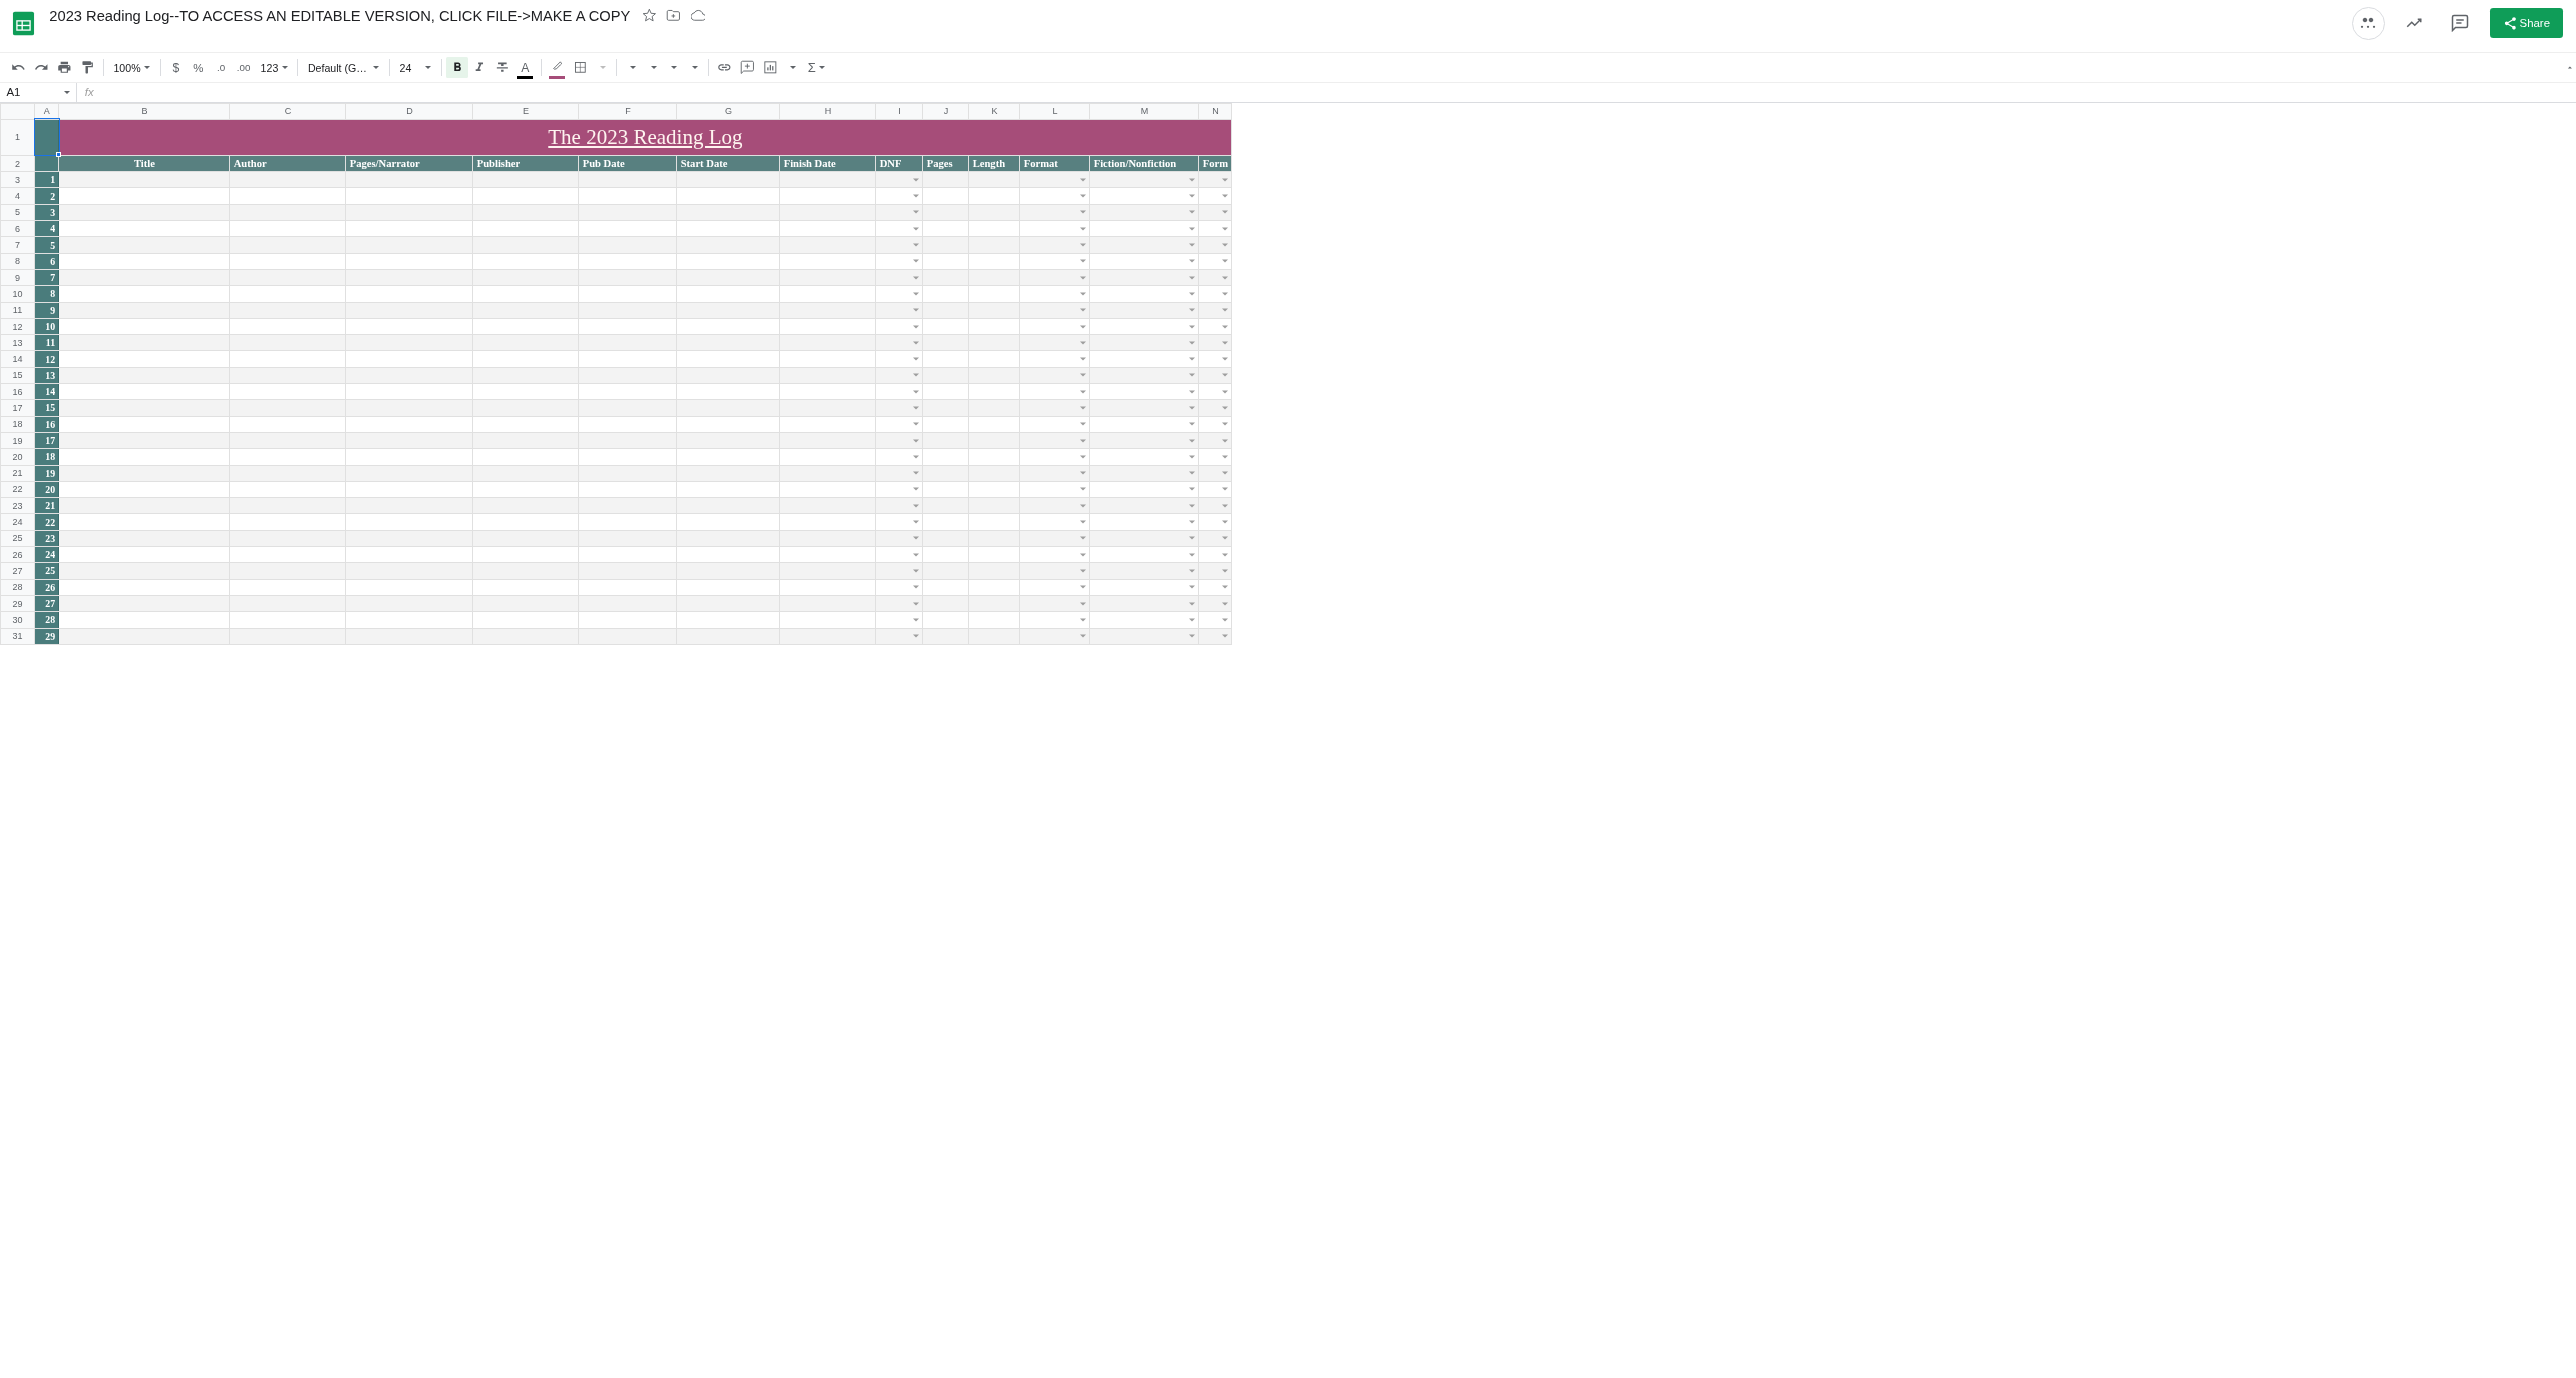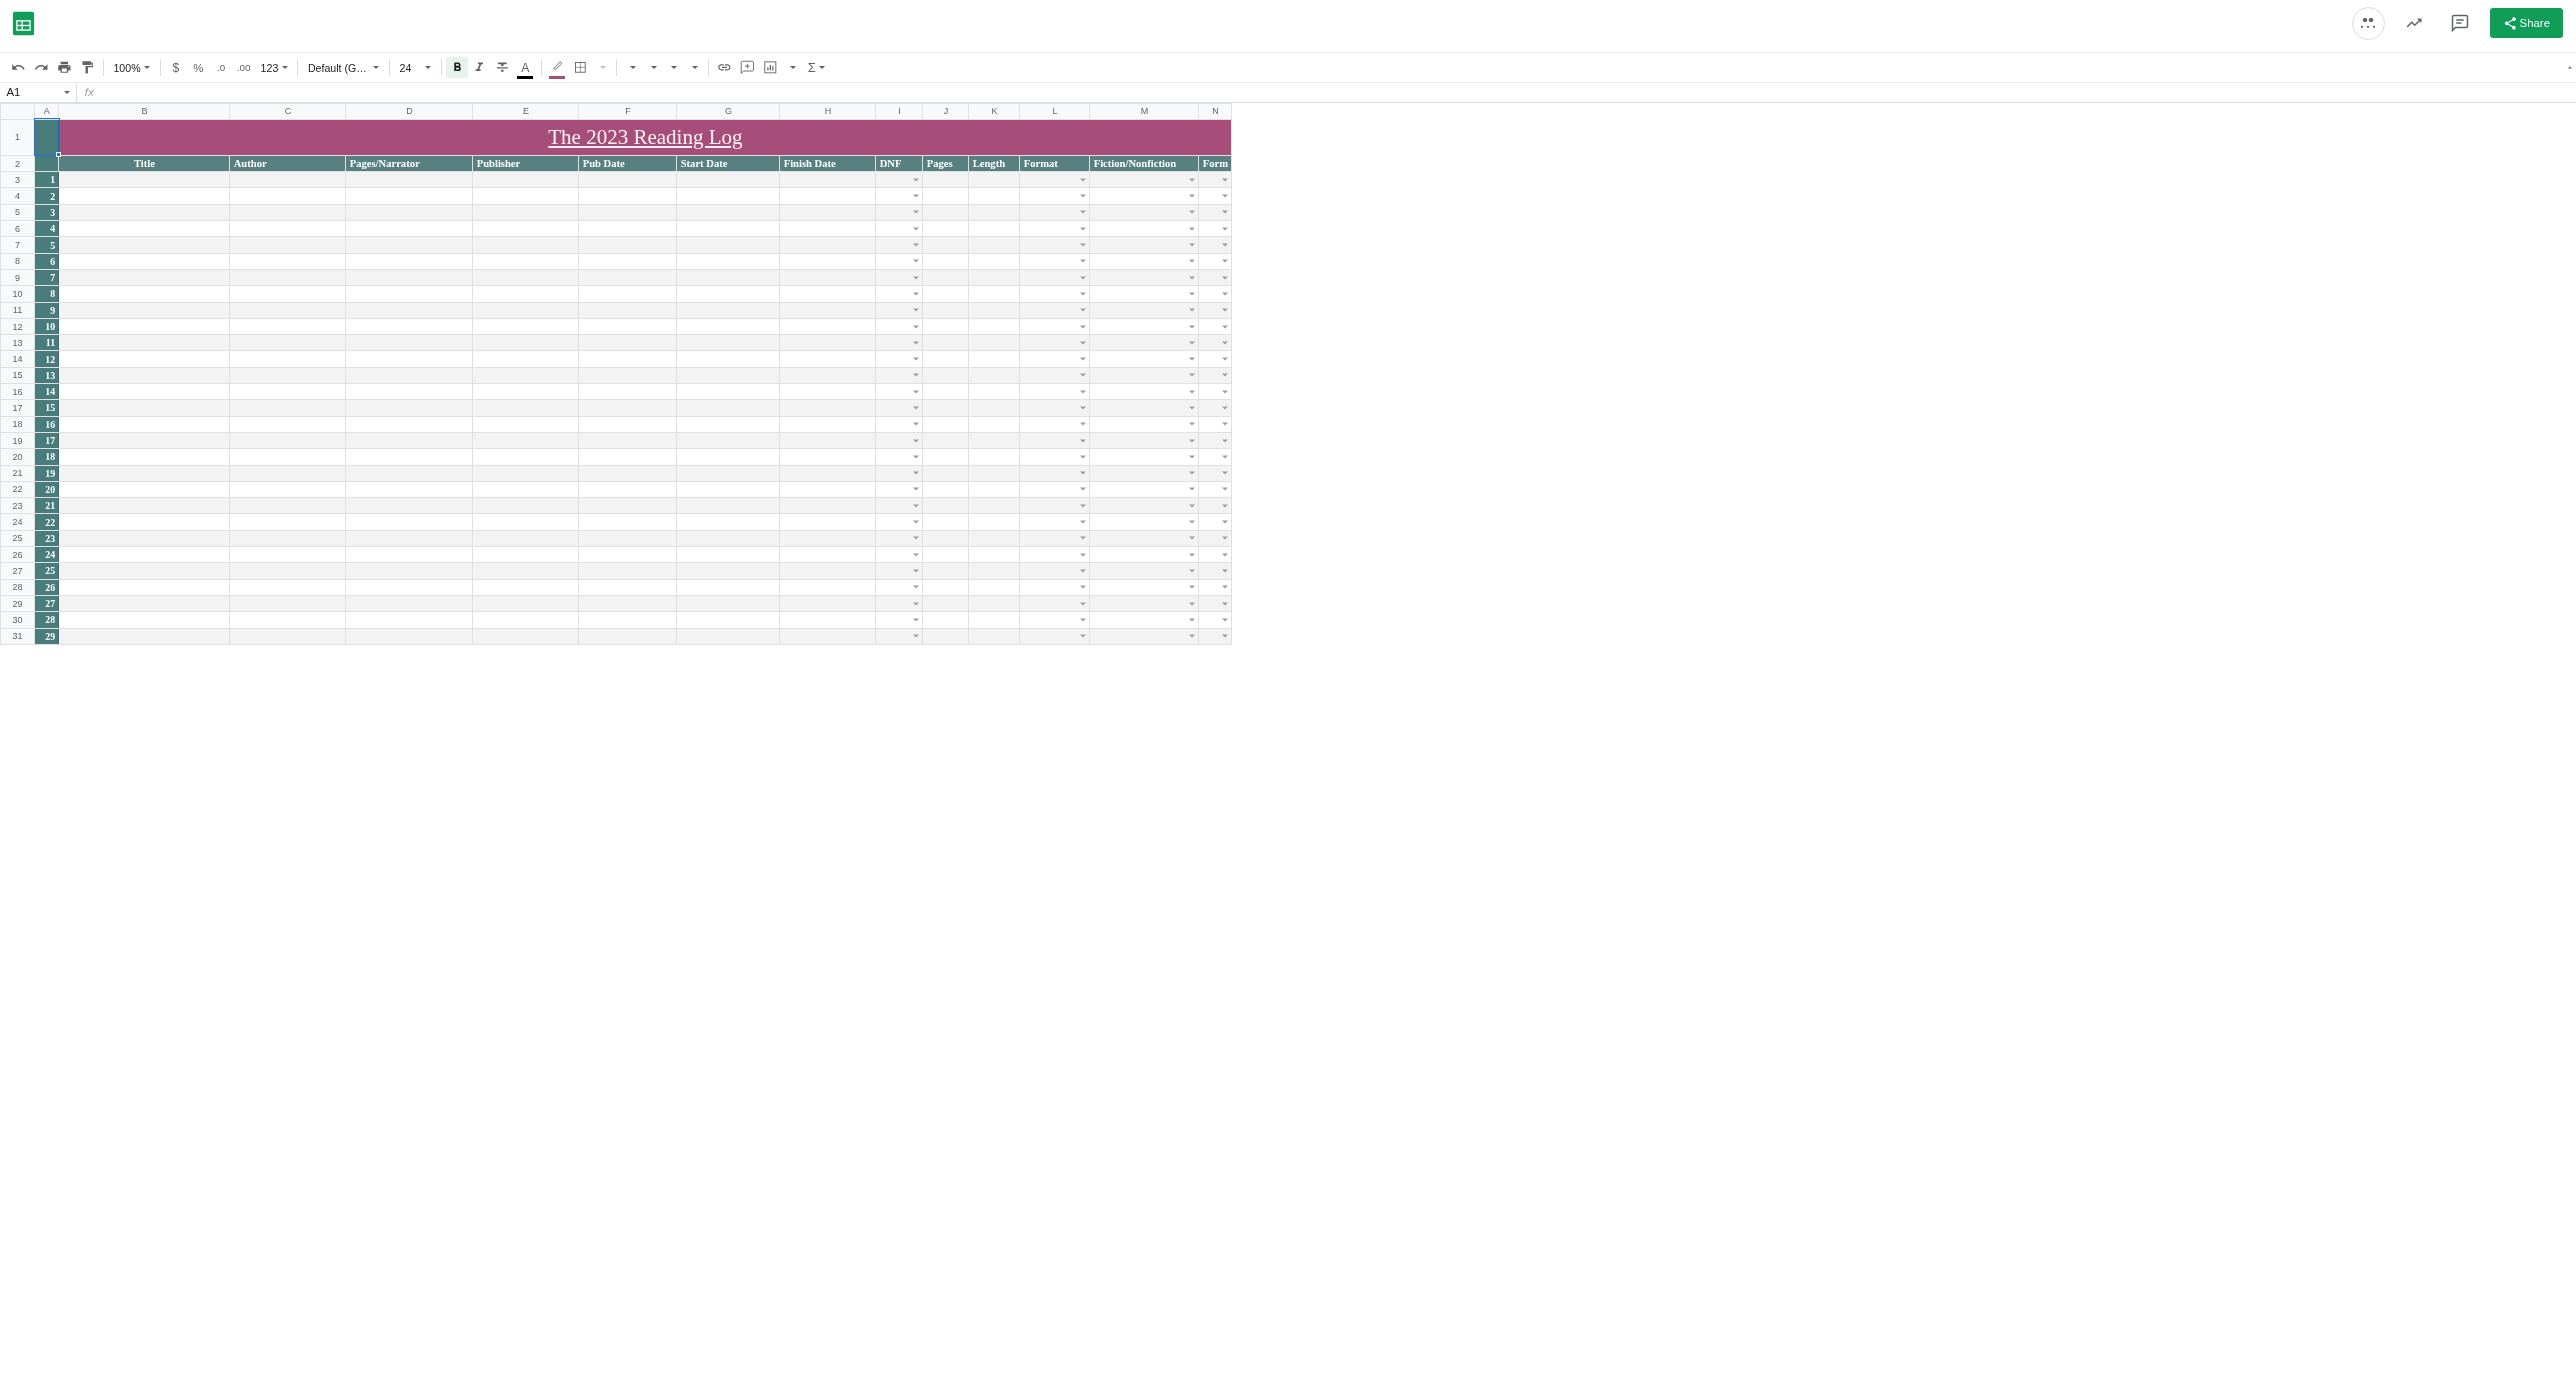--- a/index.html
+++ b/index.html
@@ -89,20 +89,35 @@
 <div class="app-bar">
   <div class="logo">
     <svg viewBox="0 0 44 44">
         <rect x="6" y="4" width="32" height="36" rx="3" fill="#0f9d58"></rect>
         <rect x="12" y="18" width="20" height="14" fill="none" stroke="#fff" stroke-width="2"></rect>
         <line x1="12" y1="25" x2="32" y2="25" stroke="#fff" stroke-width="2"></line>
         <line x1="20" y1="18" x2="20" y2="32" stroke="#fff" stroke-width="2"></line>
       </svg>
   </div>
   <div class="doc-info">
+    <div class="doc-title-row">
+      <span class="doc-title">2023 Reading Log--TO ACCESS AN EDITABLE VERSION, CLICK FILE-&gt;MAKE A COPY</span>
+      <div class="title-icons">
+        <span><svg viewBox="0 0 24 24">
+              <path d="M12 17.27L18.18 21l-1.64-7.03L22 9.24l-7.19-.61L12 2 9.19 8.63 2 9.24l5.46 4.73L5.82 21z" fill="none" stroke="#5f6368" stroke-width="1.5"></path>
+            </svg></span>
+        <span><svg viewBox="0 0 24 24">
+              <path d="M20 6h-8l-2-2H4c-1.1 0-2 .9-2 2v12c0 1.1.9 2 2 2h16c1.1 0 2-.9 2-2V8c0-1.1-.9-2-2-2z" fill="none" stroke="#5f6368" stroke-width="1.5"></path>
+              <path d="M12 10v6m-3-3h6" stroke="#5f6368" stroke-width="1.5" fill="none"></path>
+            </svg></span>
+        <span><svg viewBox="0 0 24 24">
+              <path d="M19.35 10.04C18.67 6.59 15.64 4 12 4 9.11 4 6.6 5.64 5.35 8.04 2.34 8.36 0 10.91 0 14c0 3.31 2.69 6 6 6h13c2.76 0 5-2.24 5-5 0-2.64-2.05-4.78-4.65-4.96z" fill="none" stroke="#5f6368" stroke-width="1.5"></path>
+            </svg></span>
+      </div>
+    </div>
   </div>
   <div class="app-right">
     <div class="circle-btn bordered">
         <svg viewBox="0 0 24 24">
           <path d="M16 11c1.66 0 2.99-1.34 2.99-3S17.66 5 16 5c-1.66 0-3 1.34-3 3s1.34 3 3 3zm-8 0c1.66 0 2.99-1.34 2.99-3S9.66 5 8 5C6.34 5 5 6.34 5 8s1.34 3 3 3z" fill="#5f6368"></path>
           <circle cx="4" cy="17" r="1.5" fill="#5f6368"></circle>
           <circle cx="12" cy="17" r="1.5" fill="#5f6368"></circle>
           <circle cx="20" cy="17" r="1.5" fill="#5f6368"></circle>
         </svg>
       </div>

